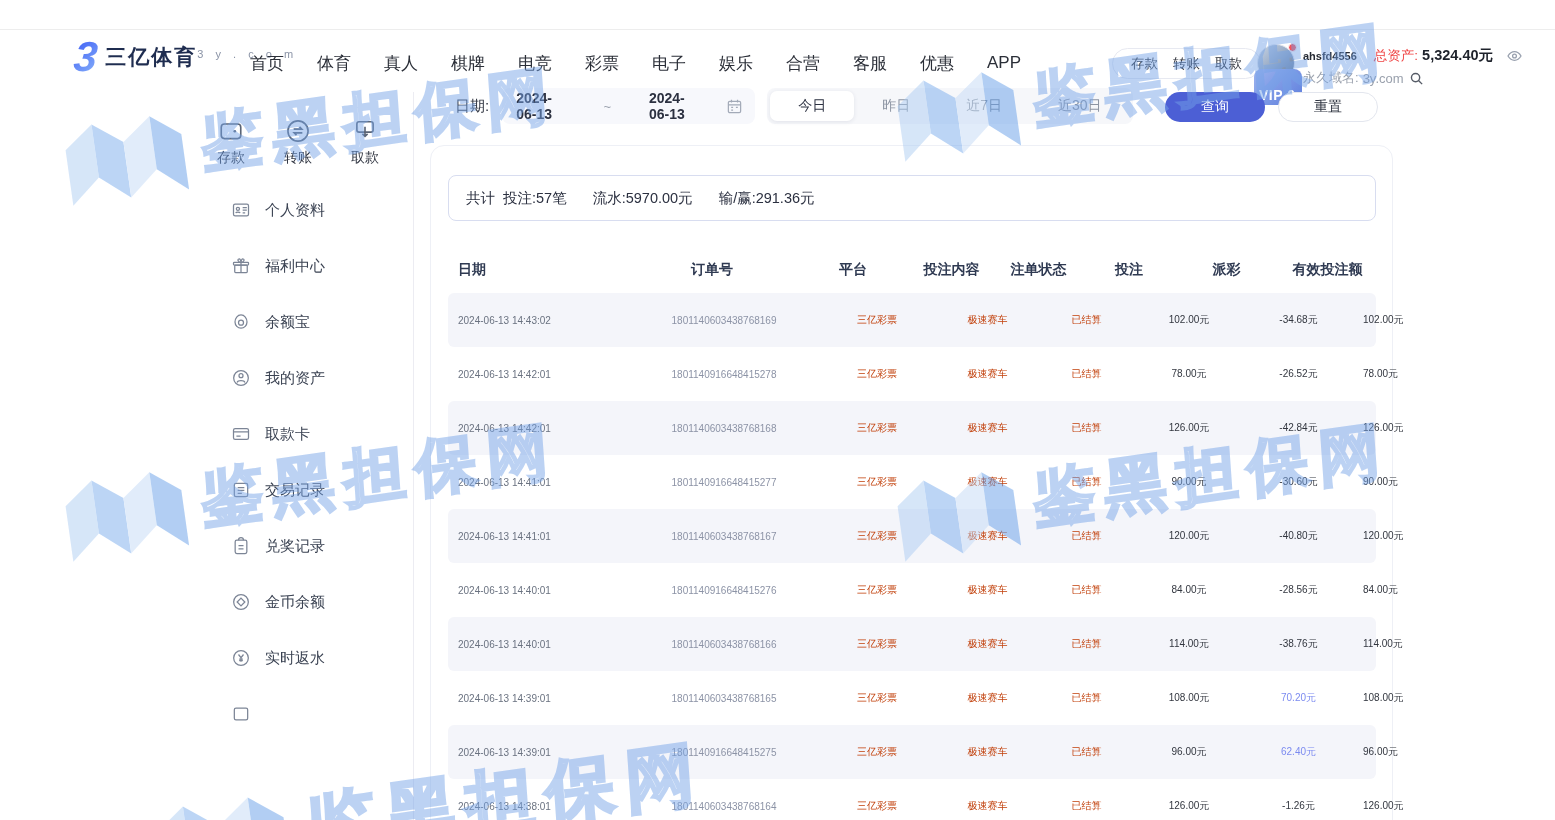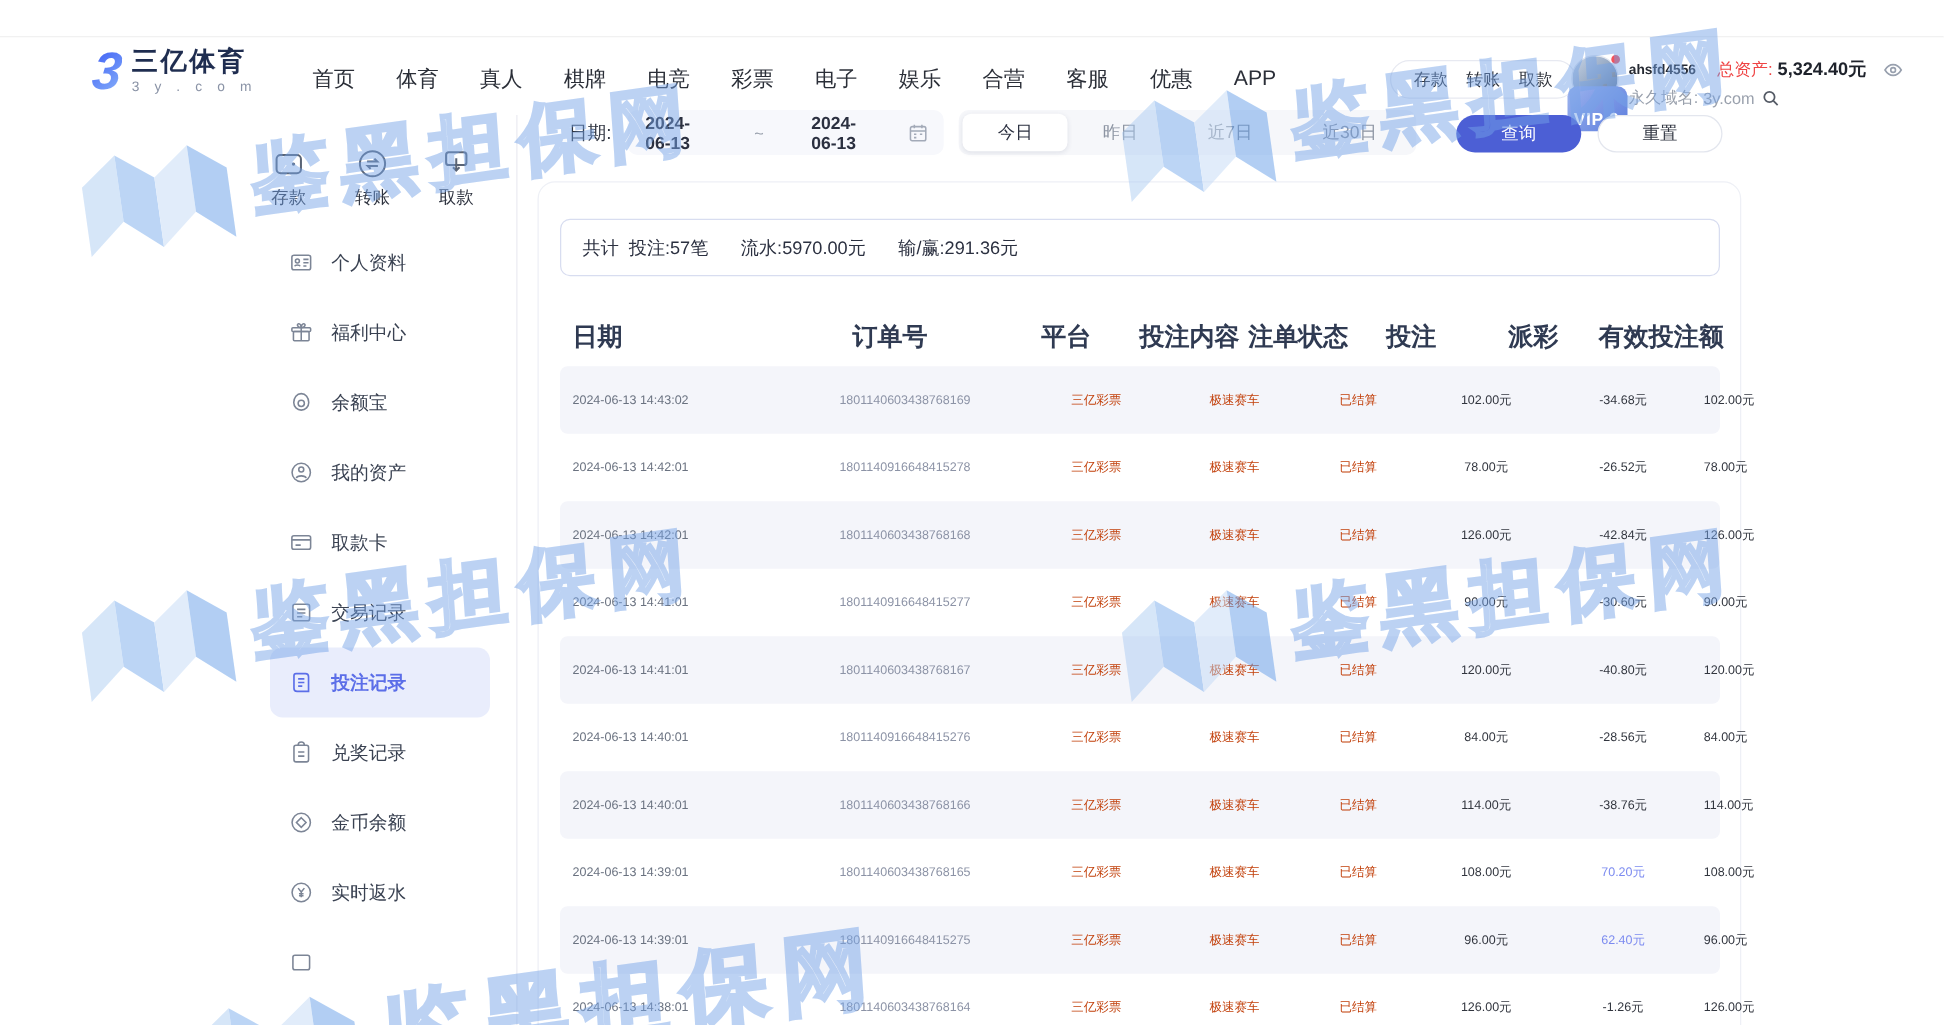--- a/index.html
+++ b/index.html
@@ -9,21 +9,21 @@
 
   
   .topstrip { position:absolute; top:0; left:0; right:0; height:30px; background:#fff; border-bottom:1px solid #ededed; }
 
   
   .header { position:absolute; top:30px; left:0; right:0; height:66px; background:#fff; }
   .logo-group { position:absolute; left:74px; top:6px; display:flex; align-items:center; gap:8px; }
   .logo-mark { font-size:42px; font-weight:bold; font-style:italic; line-height:1;
     background:linear-gradient(135deg,#3b5bf5,#8ab4fa); -webkit-background-clip:text; background-clip:text; color:transparent;
     transform:skew(-6deg); }
-  .logo-text { display:flex; flex-direction:column; line-height:1.1; }
+  .logo-text { display:flex; flex-direction:row; line-height:1.1; }
   .brand-name { font-size:21px; font-weight:bold; color:#1f2d50; letter-spacing:2px; }
   .brand-sub { font-size:11px; color:#8a93a6; letter-spacing:4.5px; margin-top:3px; }
   .nav { position:absolute; left:250px; top:0; height:66px; display:flex; align-items:center; gap:33px; }
   .nav-item { font-size:17px; color:#2b2f38; cursor:pointer; white-space:nowrap; }
 
   .wallet-pill { position:absolute; left:1112px; top:18px; height:31px; display:flex; align-items:center; gap:15px;
     padding:0 18px; border:1px solid #e7e9f1; border-radius:18px; font-size:13.5px; color:#2b2f38; background:#fff; }
   .wallet-pill span { cursor:pointer; }
   .avatar-wrap { position:absolute; left:1257px; top:14px; width:40px; height:40px; }
   .avatar { width:38px; height:38px; border-radius:50%; background:linear-gradient(135deg,#c9d5e6 0%,#8fa3bf 55%,#5d7294 100%); border:1px solid #e2e6ee; }
@@ -73,21 +73,21 @@
   
   .card { position:absolute; left:430px; top:145px; width:963px; height:700px; background:#fff;
     border:1px solid #eef0f6; border-radius:14px; }
   .summary-box { position:absolute; left:17px; right:16px; top:29px; height:46px; border:1px solid #d8ddf0;
     border-radius:8px; display:flex; align-items:center; padding-left:17px; font-size:14.5px; color:#2b3040; }
   .summary-box .seg { margin-right:26px; }
   .summary-box .seg.first { margin-right:8px; }
 
   .table { position:absolute; left:17px; right:16px; top:100px; }
   .trow { display:grid; grid-template-columns:180px 168px 114px 83px 91px 90px 105px 1fr; align-items:center; }
-  .thead { height:47px; font-size:20px; color:#2f3a52; font-weight:bold; }
+  .thead { height:47px; font-size:14px; color:#2f3a52; font-weight:bold; }
   .tbody-row { height:54px; font-size:10px;gap:12px; }
   .tbody-row:nth-child(even) { background:#f4f5fa; border-radius:6px; }
   .cell { text-align:center; white-space:nowrap; }
   .cell.c-date { text-align:left; padding-left:10px; color:#6a7280; }
   .thead .cell.c-date { color:#2f3a52; }
   .cell.c-order { color:#8c93a6; }
   .cell.c-plat, .cell.c-content, .cell.c-status { color:#c2410c; }
   .cell.c-bet, .cell.c-valid { color:#32363f; }
   .cell.c-payout { color:#32363f; }
   .cell.c-payout.win { color:#7c8bf0; }
@@ -254,29 +254,20 @@
     </div>
     <div class="side-item">
       <span class="si-icon">
         <svg width="20" height="20" viewBox="0 0 24 24" fill="none" stroke="currentColor" stroke-width="1.5">
           <rect x="4" y="4" width="16" height="16" rx="2"></rect>
             <path d="M8 9h8M8 12.5h8M8 16h5"></path>
         </svg>
       </span>
       <span class="si-label">交易记录</span>
     </div>
-    <div class="side-item active">
-      <span class="si-icon">
-        <svg width="20" height="20" viewBox="0 0 24 24" fill="none" stroke="currentColor" stroke-width="1.6">
-          <path d="M7 3.5h9a3 3 0 0 1 3 3V20.5H8a3 3 0 0 1-3-3V5.5a2 2 0 0 1 2-2z"></path>
-            <path d="M9 8.5h6M9 12h6M9 15.5h4"></path>
-        </svg>
-      </span>
-      <span class="si-label">投注记录</span>
-    </div>
     <div class="side-item">
       <span class="si-icon">
         <svg width="20" height="20" viewBox="0 0 24 24" fill="none" stroke="currentColor" stroke-width="1.5">
           <rect x="5" y="5" width="14" height="16" rx="2"></rect>
             <path d="M9 5a3 3 0 0 1 6 0"></path>
             <path d="M9 11.5h6M9 15.5h6"></path>
         </svg>
       </span>
       <span class="si-label">兑奖记录</span>
     </div>

